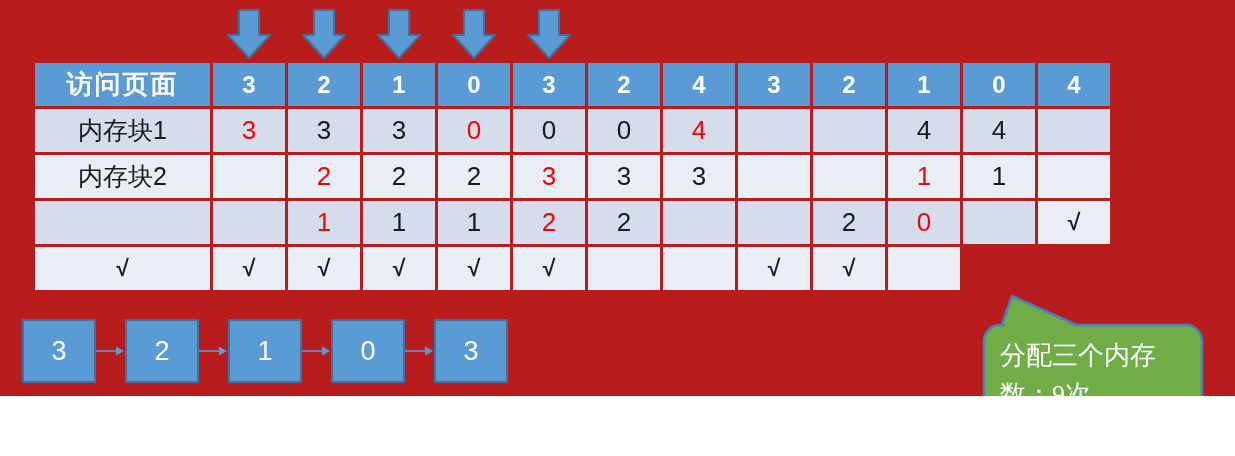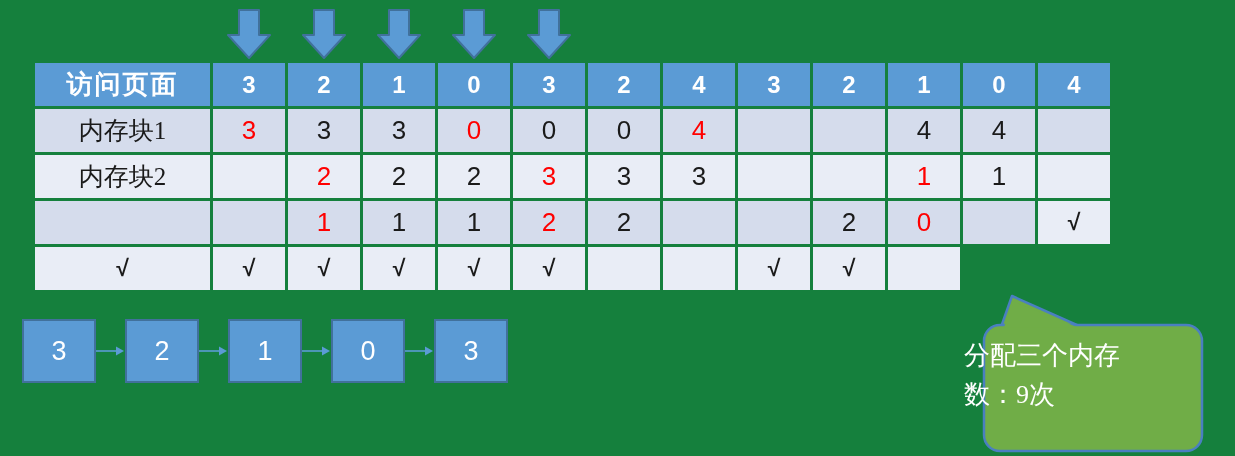--- a/index.html
+++ b/index.html
@@ -1,43 +1,43 @@
 <!DOCTYPE html>
 <html style="--header-blue: #5b9bd5; --box-border: #41719c; --band-dark: #d5dcec; --band-light: #e9edf6; --red: #ff0000; --bubble-green: #70ad47; --bubble-border: #4a7fc1;"><head>
 <meta charset="utf-8">
 <style>
   html,body{margin:0;padding:0;background:#fff;}
-  .canvas{position:relative;width:1235px;height:456px;background:#15803d;overflow:hidden;
+  .canvas{position:relative;width:1235px;height:396px;background:#b91c1c;overflow:hidden;
           font-family:"Liberation Sans",sans-serif;}
 
   
   .ptable{position:absolute;left:35px;top:63px;display:grid;
           grid-template-columns:175px repeat(12,72px);grid-auto-rows:43px;gap:3px;}
   .ptable .hc{background:var(--header-blue);color:#fff;font-weight:bold;font-size:24px;
           display:flex;align-items:center;justify-content:center;}
   .ptable .hc.label{font-family:"Liberation Serif",serif;font-size:26px;letter-spacing:2px;}
   .ptable .c{display:flex;align-items:center;justify-content:center;font-size:26px;color:#1a1a1a;}
-  .ptable .rowlabel{font-family:Liberation Serif, serif;font-size:25px;}
+  .ptable .rowlabel{font-family:Liberation Sans, sans-serif;font-size:25px;}
   .ptable .band0{background:var(--band-dark);}
   .ptable .band1{background:var(--band-light);}
   .ptable .red{color:var(--red);}
   .ptable .check{font-size:23px;font-weight:bold;}
 
   
   .top-arrows svg{position:absolute;top:8px;}
 
   
   .fbox{position:absolute;top:319px;width:74px;height:64px;box-sizing:border-box;
         background:var(--header-blue);border:2px solid var(--box-border);
         color:#fff;font-size:27px;display:flex;align-items:center;justify-content:center;}
   .conn{position:absolute;top:344px;}
 
   
   .callout-svg{position:absolute;left:975px;top:288px;}
-  .callout-text{position:absolute;left:964px;top:336px;width:196px;color:#fff;
+  .callout-text{position:absolute;left:1000px;top:336px;width:196px;color:#fff;
         font-size:26px;line-height:39px;font-family:"Liberation Serif",serif;}
   .callout-text div{white-space:nowrap;}
 
   
   .watermark{position:absolute;left:1058px;top:424px;font-size:21px;color:#c9c9c9;
         text-shadow:0 1px 1px rgba(255,255,255,.6);}
 </style>
 </head>
 <body>
 

